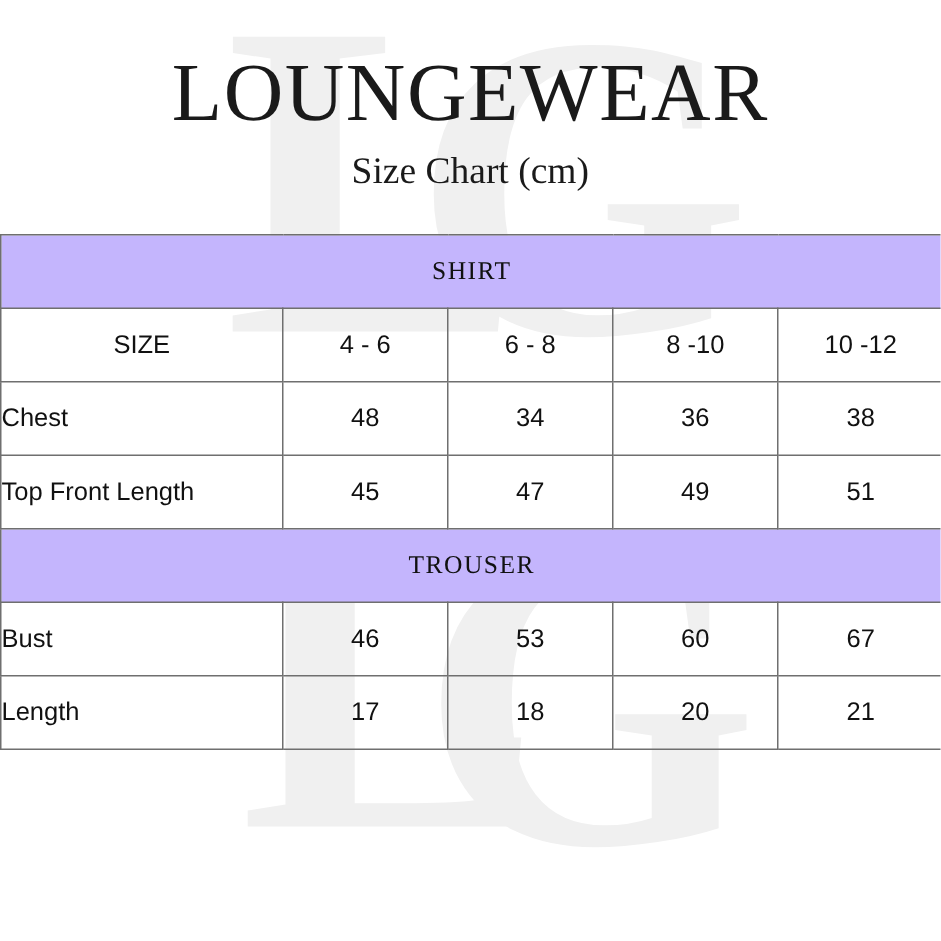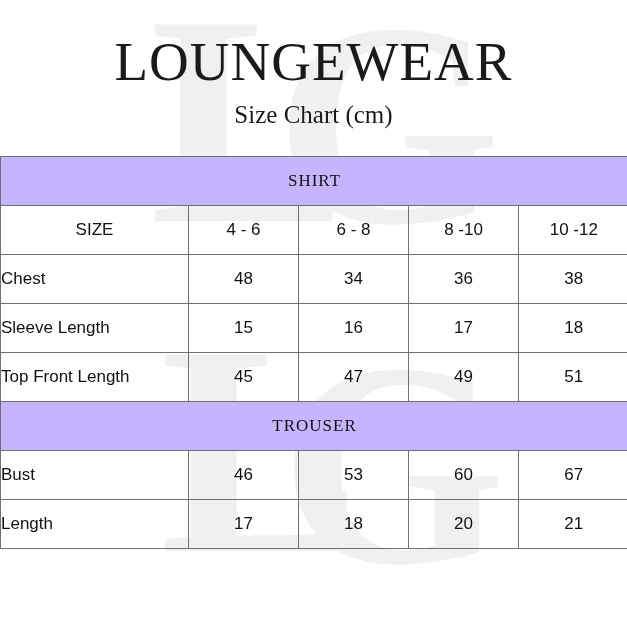--- a/index.html
+++ b/index.html
@@ -154,27 +154,20 @@
           <td class="value last">10 -12</td>
         </tr>
         <tr>
           <td class="row-label">Chest</td>
           <td class="value">48</td>
           <td class="value">34</td>
           <td class="value">36</td>
           <td class="value last">38</td>
         </tr>
         <tr>
-          <td class="row-label">Sleeve Length</td>
-          <td class="value">15</td>
-          <td class="value">16</td>
-          <td class="value">17</td>
-          <td class="value last">18</td>
-        </tr>
-        <tr>
           <td class="row-label">Top Front Length</td>
           <td class="value">45</td>
           <td class="value">47</td>
           <td class="value">49</td>
           <td class="value last">51</td>
         </tr>
         <tr>
           <td class="section-header" colspan="5">TROUSER</td>
         </tr>
         <tr>

